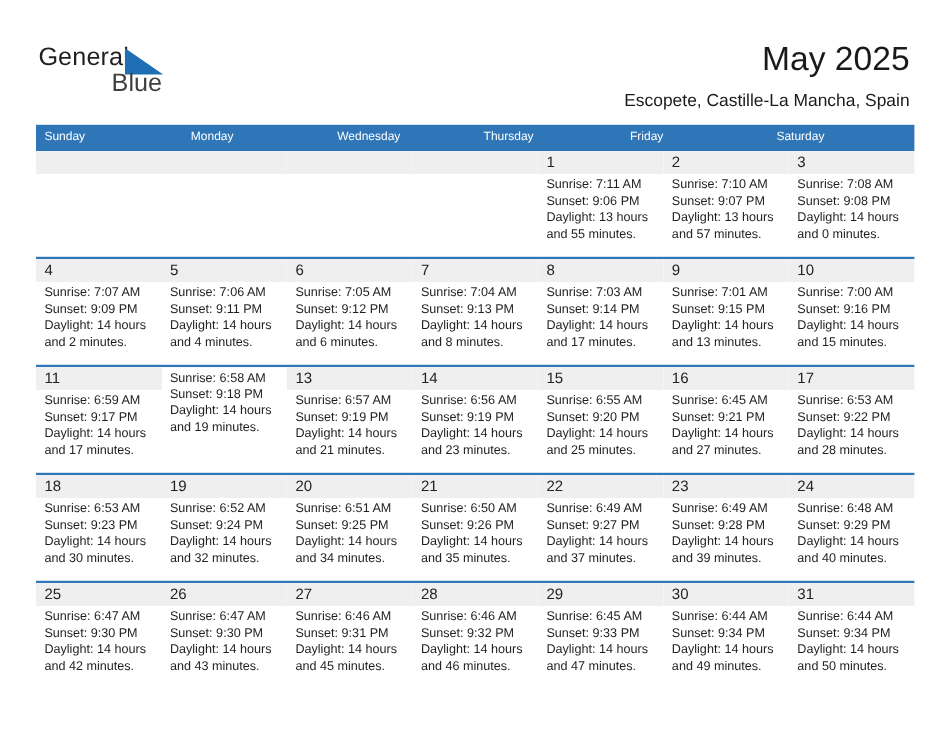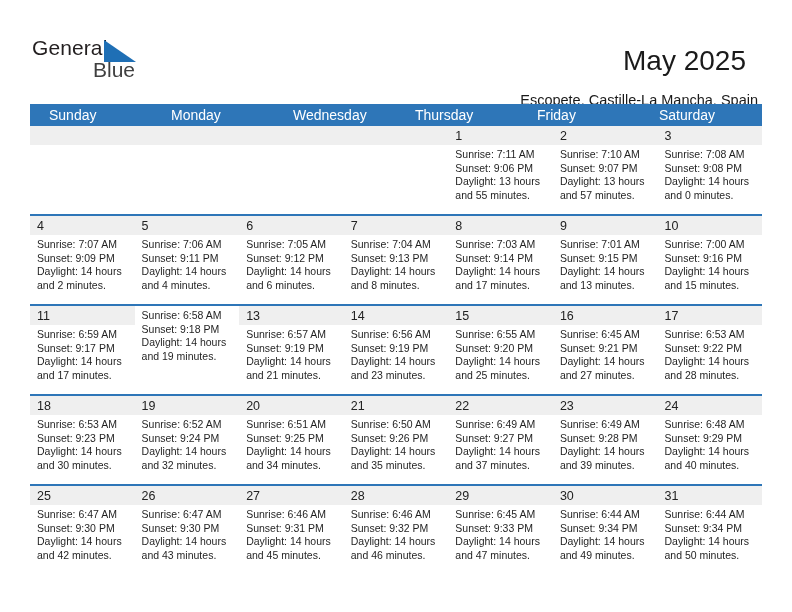--- a/index.html
+++ b/index.html
@@ -59,21 +59,21 @@
     right: 34px;
     top: 32px;
     text-align: right;
   }
   .cal-title {
     font-size: 28px;
     color: #1a1a1a;
     line-height: 34px;
     white-space: nowrap;
     font-weight: normal;
-    margin: 12px;
+    margin: 0;
   }
   .cal-subtitle {
     font-size: 14.5px;
     color: #1a1a1a;
     line-height: 20px;
     white-space: nowrap;
     margin: 8px 0 0 0;
     font-weight: normal;
   }
 
@@ -85,23 +85,23 @@
     width: 732px;
   }
   .weekday-row {
     display: flex;
     background: #2e76b8;
     height: 22px;
   }
   .weekday {
     flex: 1 1 0;
     color: #ffffff;
-    font-size: 14px;
+    font-size: 10px;
     line-height: 22px;
-    padding-left: 19px;
+    padding-left: 7px;
     box-sizing: border-box;
     white-space: nowrap;
     overflow: hidden;
   }
   .week {
     position: relative;
   }
   .week + .week {
     border-top: 2px solid #2e76b8;
   }

